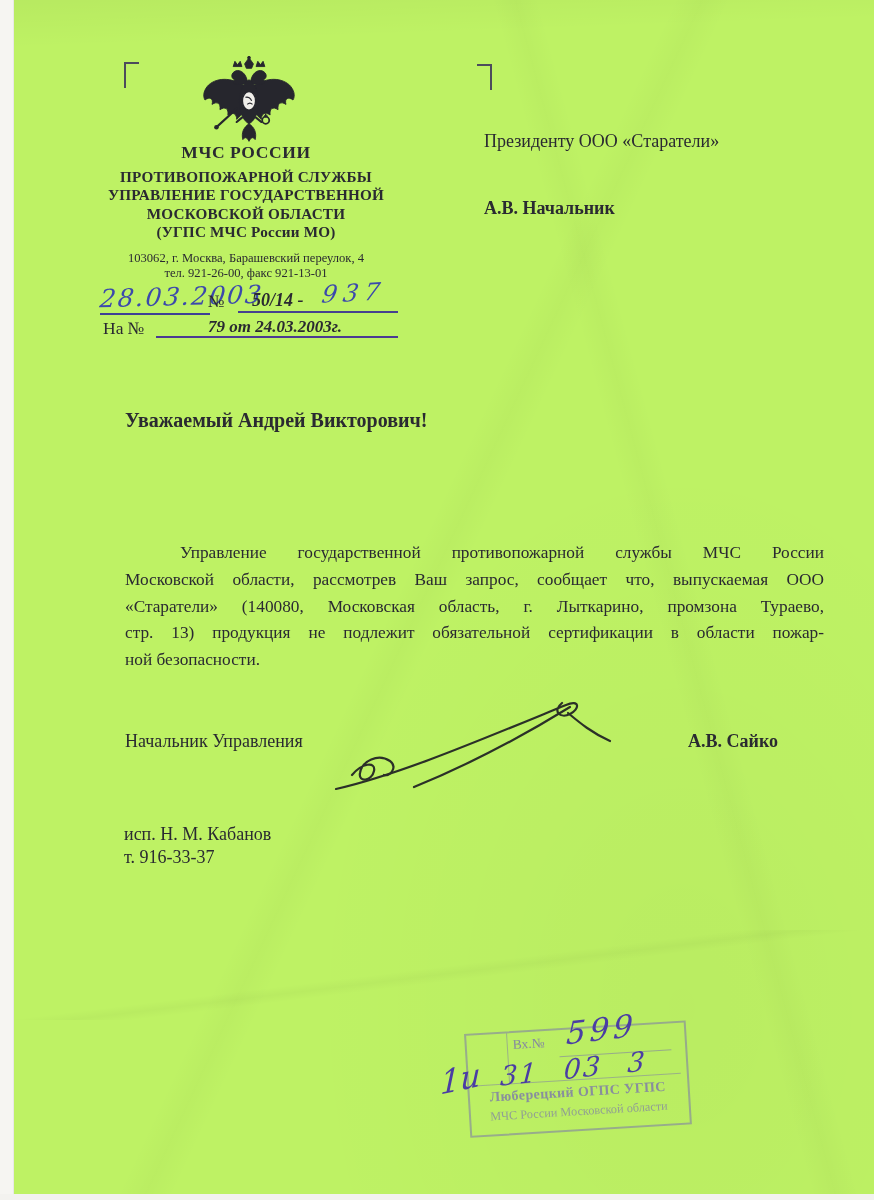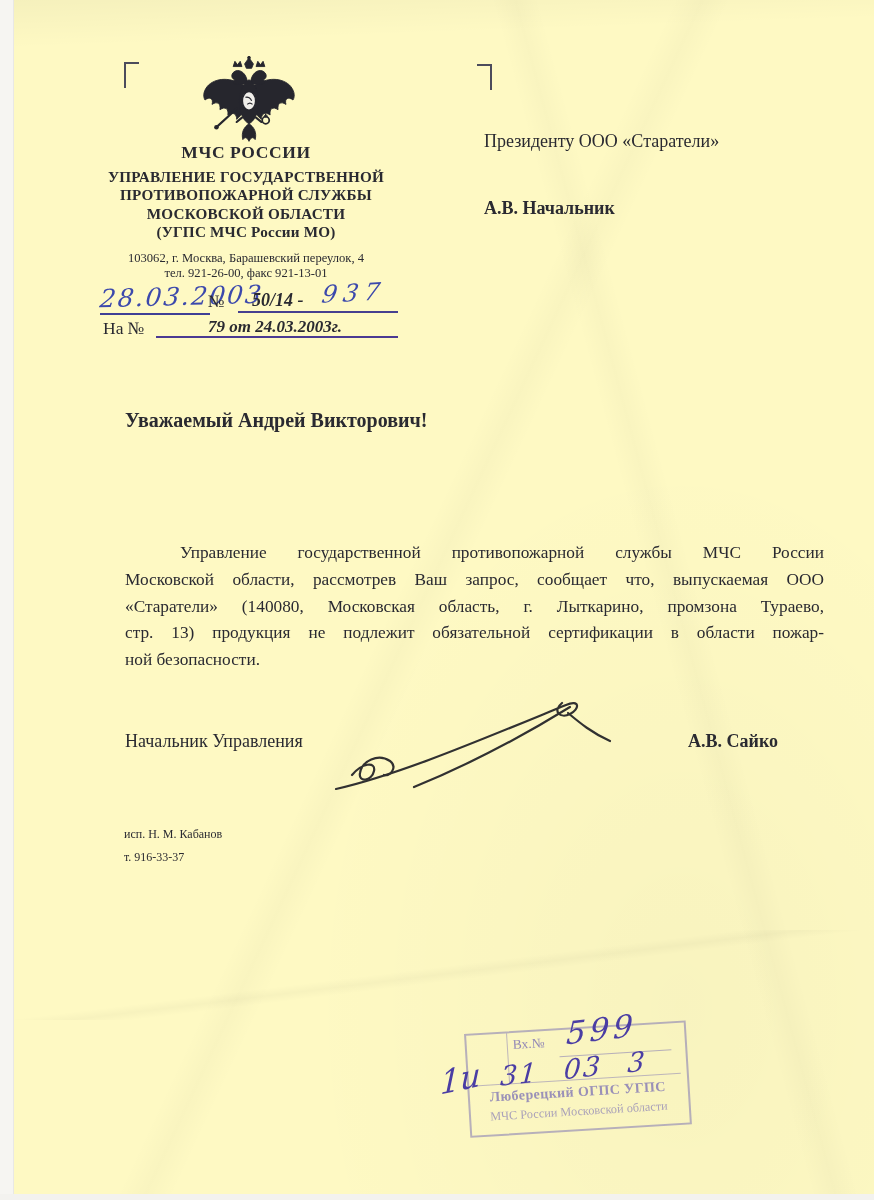--- a/index.html
+++ b/index.html
@@ -2,21 +2,21 @@
 <html><head>
 <meta charset="utf-8">
 <style>
   html,body{margin:0;padding:0;}
   body{
     width:874px;height:1200px;position:relative;overflow:hidden;
     background:#eceae6;
     font-family:"Liberation Serif","DejaVu Serif",serif;
     color:#2a2a31;
   }
-  .page{position:absolute;inset:0;background:#fef9c3;}
+  .page{position:absolute;inset:0;background:#bef264;}
   
   .edge-left{position:absolute;left:0;top:0;width:13px;height:100%;
     background:#f6f5f2;border-right:1px solid rgba(0,0,0,0.05);}
   .edge-bottom{position:absolute;left:0;bottom:0;width:100%;height:6px;background:#f3f2ef;}
   .page::before{content:"";position:absolute;inset:0;pointer-events:none;
     background:
       linear-gradient(178deg, rgba(0,0,0,0.035), rgba(0,0,0,0) 4%),
       linear-gradient(115deg, rgba(0,0,0,0) 47%, rgba(0,0,0,0.02) 49%, rgba(0,0,0,0) 51%),
       linear-gradient(75deg, rgba(0,0,0,0) 68%, rgba(0,0,0,0.018) 70%, rgba(0,0,0,0) 72%),
       radial-gradient(ellipse at 78% 84%, rgba(0,0,0,0.025), rgba(0,0,0,0) 40%);}
@@ -64,21 +64,21 @@
   .body-line{text-align:justify;text-align-last:justify;}
   .body-line.first{text-indent:55px;margin-top:17px;}
   .body-line.last{text-align:center;text-align-last:left;}
 
   
   .position-title{position:absolute;left:125px;top:731px;font-size:18px;}
   .signer-name{position:absolute;left:688px;top:731px;font-size:18px;font-weight:bold;}
   .signature-svg{position:absolute;left:318px;top:683px;}
 
   
-  .executor{position:absolute;left:124px;top:823px;font-size:12px;line-height:23px;}
+  .executor{position:absolute;left:124px;top:823px;font-size:18px;line-height:23px;}
 
   
   .stamp{position:absolute;left:464px;top:1034px;width:218px;height:100px;
     border:2px solid rgba(116,105,180,0.5);transform:rotate(-3.5deg);transform-origin:left top;
     font-family:"Liberation Serif",serif;}
   .stamp .vdiv{position:absolute;left:40px;top:0;height:50px;width:0;border-left:1.5px solid rgba(116,105,180,0.45);}
   .stamp .hline{position:absolute;left:2px;top:50px;width:210px;height:0;border-top:1.5px solid rgba(116,105,180,0.45);}
   .stamp-label{position:absolute;left:46px;top:4px;font-size:13.5px;color:rgba(116,105,180,0.78);}
   .stamp-blank{position:absolute;left:92px;top:26px;width:112px;height:0;border-bottom:1.5px solid rgba(116,105,180,0.5);}
   .stamp-org1{position:absolute;left:2px;top:55px;width:212px;text-align:center;
@@ -120,22 +120,22 @@
     </g>
     <circle cx="23" cy="81" r="2.6" fill="#26262d"></circle>
     <circle cx="79" cy="73" r="4" fill="none" stroke="#26262d" stroke-width="2"></circle>
     <path d="M79 66 v4 M77 68 h4" stroke="#26262d" stroke-width="1.6"></path>
     <ellipse cx="60" cy="51" rx="7.5" ry="10.5" fill="#f0eeea" stroke="#26262d" stroke-width="1.6"></ellipse>
     <path d="M56 47 C59 46 62 48 63 51 M58 55 C60 53 62 53 64 55" fill="none" stroke="#26262d" stroke-width="1.3"></path>
   </svg>
 
   <div class="org-short">МЧС РОССИИ</div>
   <div class="org-lines">
+    <div>ПРОТИВОПОЖАРНОЙ СЛУЖБЫ</div>
     <div>УПРАВЛЕНИЕ ГОСУДАРСТВЕННОЙ</div>
-    <div>ПРОТИВОПОЖАРНОЙ СЛУЖБЫ</div>
     <div>МОСКОВСКОЙ ОБЛАСТИ</div>
     <div>(УГПС МЧС России МО)</div>
   </div>
   <div class="addr">
     <div>103062,  г. Москва,  Барашевский переулок, 4</div>
     <div>тел. 921-26-00, факс 921-13-01</div>
   </div>
 
   <div class="addressee-1">Президенту ООО «Старатели»</div>
   <div class="addressee-2">А.В. Начальник</div>

